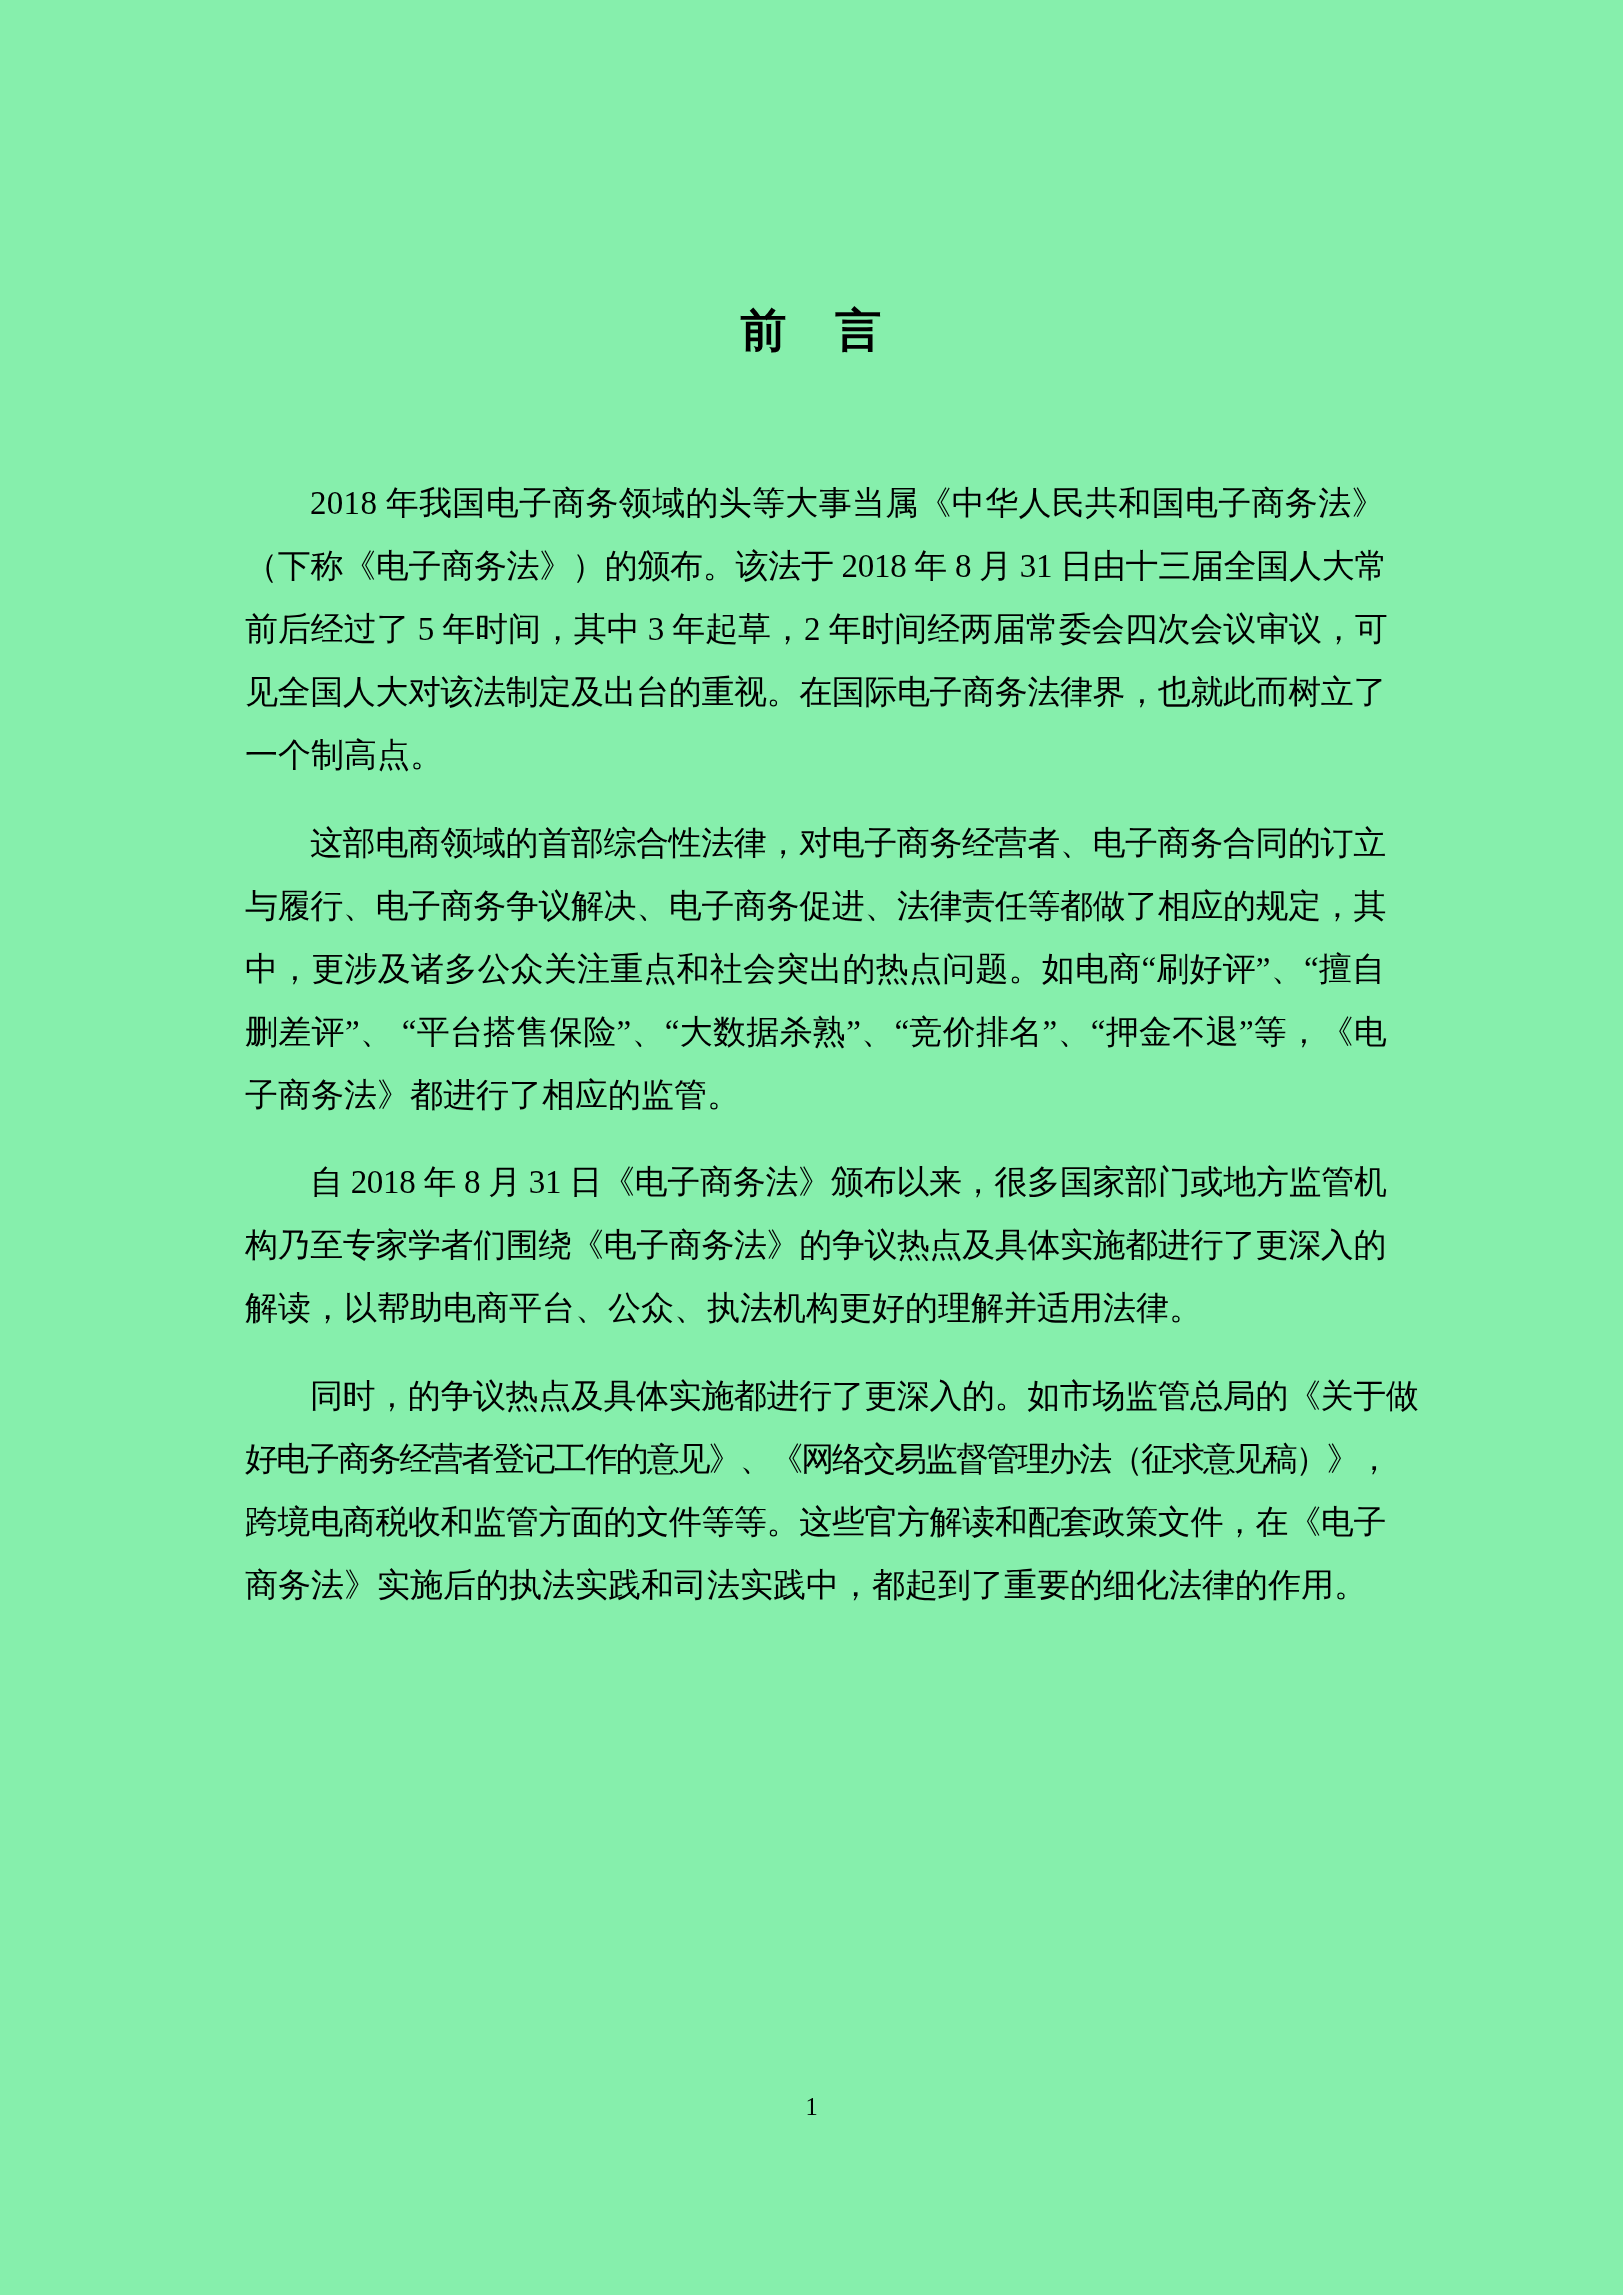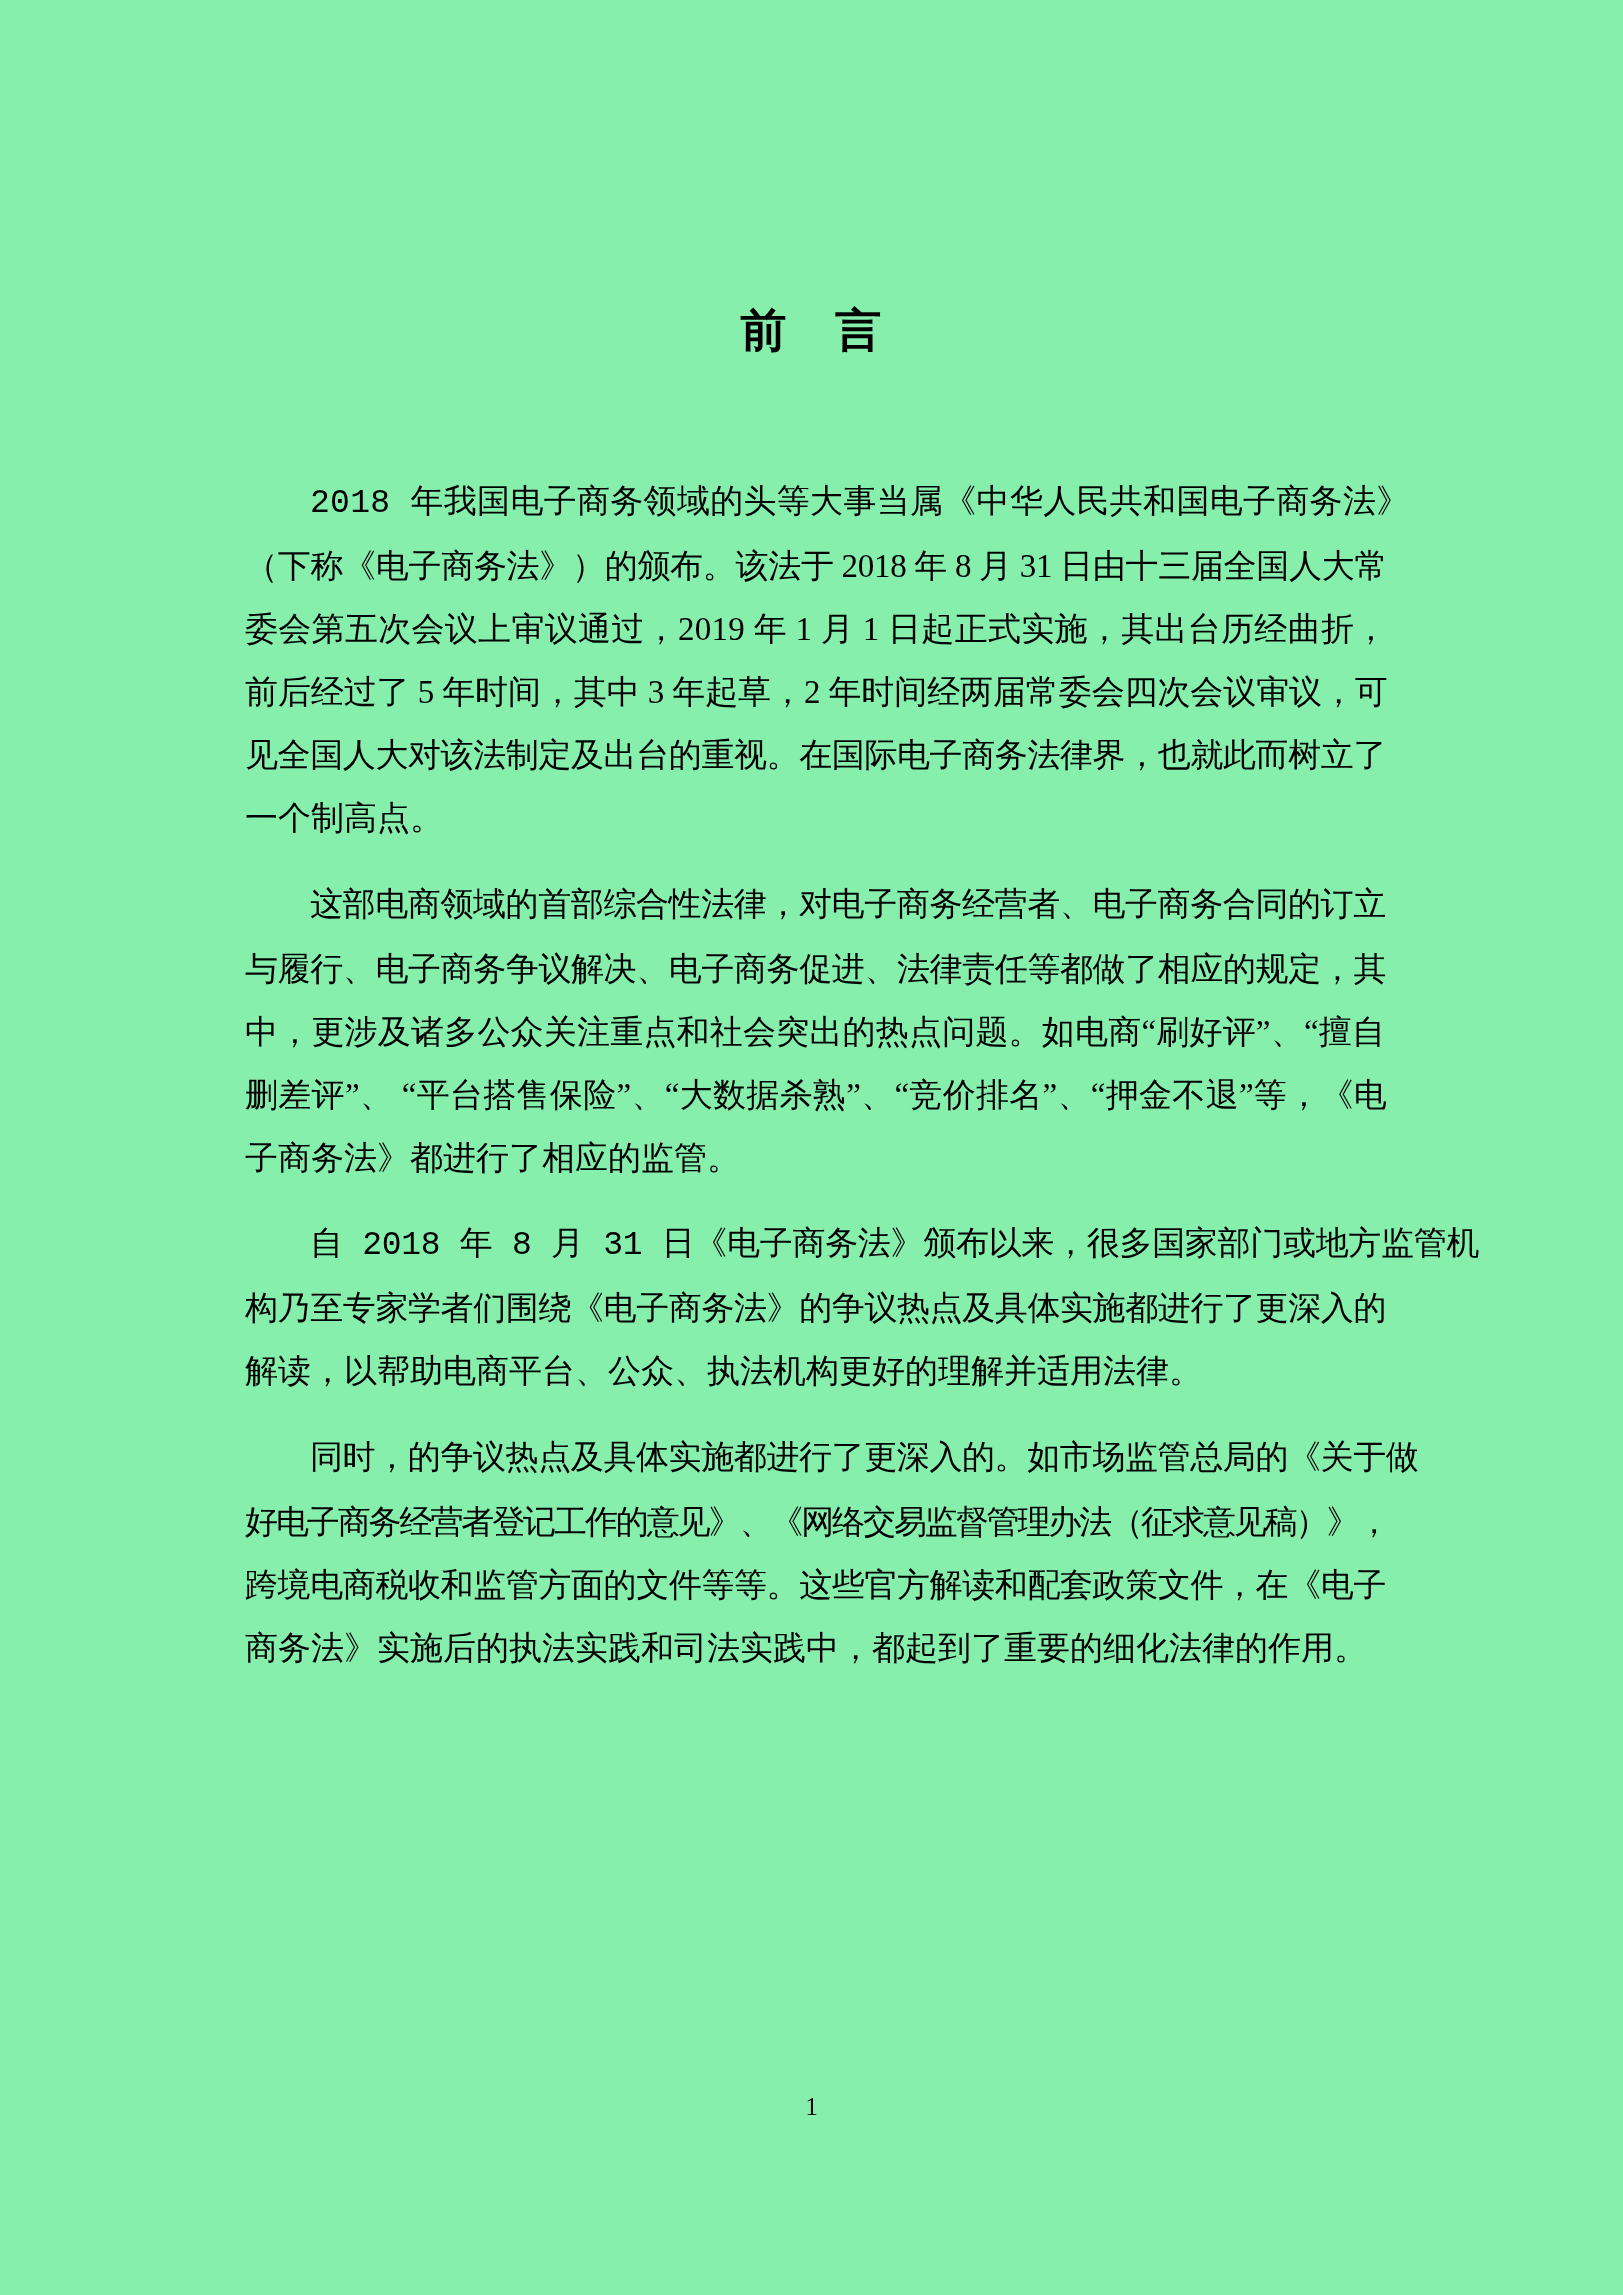--- a/index.html
+++ b/index.html
@@ -33,21 +33,21 @@
     width: 1132px;
     font-size: 33px;
     line-height: 63px;
   }
   .para { margin: 0; }
   .para + .para { margin-top: 24.5px; }
   .ln {
     white-space: nowrap;
     overflow: visible;
   }
-  .ln-first { text-indent: 65px; font-family: Liberation Mono, monospace; }
+  .ln-first { text-indent: 65px; }
   .page-num {
     position: absolute;
     top: 2093px;
     left: 0;
     right: 0;
     text-align: center;
     font-size: 24.5px;
     line-height: 27px;
   }
 </style>
@@ -56,21 +56,20 @@
 
 <div class="page">
 
   <div class="doc-title">前　言</div>
 
   <div class="doc-body">
 
     <div class="para">
       <div class="ln ln-first ln-j" style="letter-spacing: 0.3px;">2018 年我国电子商务领域的头等大事当属《中华人民共和国电子商务法》</div>
       <div class="ln ln-j" style="letter-spacing: -0.3px;">（下称《电子商务法》）的颁布。该法于 2018 年 8 月 31 日由十三届全国人大常</div>
-      <div class="ln ln-j" style="letter-spacing: 0.3px;">委会第五次会议上审议通过，2019 年 1 月 1 日起正式实施，其出台历经曲折，</div>
       <div class="ln ln-j" style="letter-spacing: -0.1px;">前后经过了 5 年时间，其中 3 年起草，2 年时间经两届常委会四次会议审议，可</div>
       <div class="ln ln-j" style="letter-spacing: -0.4px;">见全国人大对该法制定及出台的重视。在国际电子商务法律界，也就此而树立了</div>
       <div class="ln">一个制高点。</div>
     </div>
 
     <div class="para">
       <div class="ln ln-first ln-j" style="letter-spacing: -0.4px;">这部电商领域的首部综合性法律，对电子商务经营者、电子商务合同的订立</div>
       <div class="ln ln-j" style="letter-spacing: -0.4px;">与履行、电子商务争议解决、电子商务促进、法律责任等都做了相应的规定，其</div>
       <div class="ln ln-j" style="letter-spacing: 0.2px;">中，更涉及诸多公众关注重点和社会突出的热点问题。如电商“刷好评”、“擅自</div>
       <div class="ln ln-j" style="letter-spacing: 0.3px; text-align: right;">删差评”、 “平台搭售保险”、“大数据杀熟”、“竞价排名”、“押金不退”等，《电</div>

